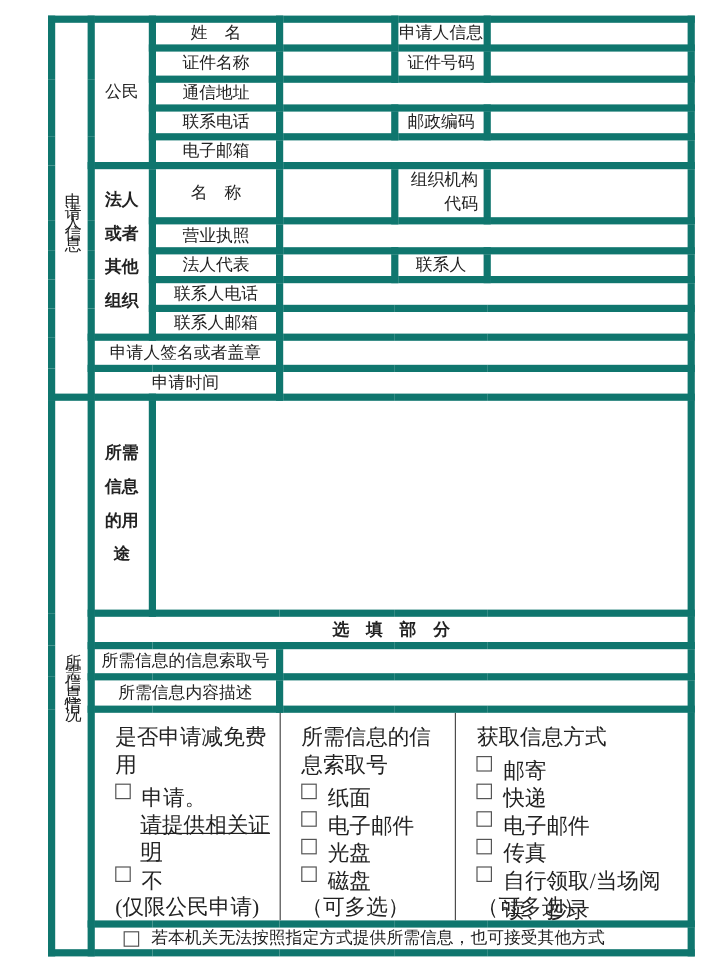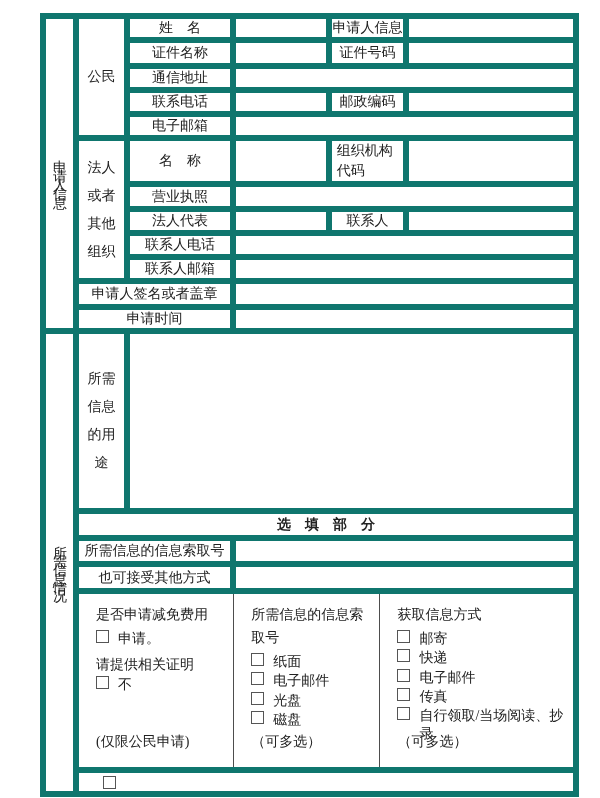--- a/index.html
+++ b/index.html
@@ -29,42 +29,42 @@
 
   td.vcell{padding:0;}
   .vtext{
     writing-mode:vertical-rl;
     text-orientation:upright;
     letter-spacing:9px;
     display:inline-block;
     line-height:1;
     font-size:14px;
   }
-  .wrap2{width:2.2em;margin:0 auto;line-height:28px;word-break:break-all;}
-  .wrap4{width:4.4em;margin:0 auto;line-height:20px;text-align:left;word-break:break-all;}
+  .wrap2{width:2.2em;margin:0 auto;line-height:28px;word-break:break-all;font-weight:bold;}
+  .wrap4{width:4.4em;margin:0 auto;line-height:20px;text-align:right;word-break:break-all;}
   td.label{background:#fff;}
   td.input{background:#fff;}
   td.optheader{
     font-weight:bold;font-size:15px;
   }
   
   td.cbxrow{padding:0;vertical-align:top;}
   .cbx-wrap{display:flex;width:100%;height:173px;}
   .cbx-cell{
     box-sizing:border-box;
     padding:9px 8px 14px 17px;
     display:flex;flex-direction:column;
-    text-align:left;font-size:14px;
+    text-align:left;font-size:18px;
   }
   .cbx-a{width:157px;border-right:1px solid #4d4d4d;}
   .cbx-b{width:148px;border-right:1px solid #4d4d4d;}
   .cbx-c{width:195px;}
   .cbx-title{line-height:23px;margin-bottom:4px;}
   .opt{display:flex;gap:9px;height:23px;}
-  .opt-sub{line-height:23px;}
+  .opt-sub{margin-left:21px;line-height:23px;text-decoration:underline;}
   .box{
     width:11px;height:11px;flex:0 0 11px;
     border:1px solid #555;background:#fff;display:inline-block;
   }
   .note{line-height:23px;margin-top:auto;}
   
   td.fallback{padding:0;}
   .fallback-inner{display:flex;align-items:center;gap:10px;padding-left:24px;text-align:left;font-size:14px;}
 </style>
 </head>
@@ -158,21 +158,21 @@
     <td colspan="4" class="input"></td>
   </tr>
   <tr class="h27">
     <td colspan="5" class="optheader">选　填　部　分</td>
   </tr>
   <tr class="h26">
     <td colspan="2" class="label">所需信息的信息索取号</td>
     <td colspan="3" class="input"></td>
   </tr>
   <tr class="h27">
-    <td colspan="2" class="label">也可接受其他方式</td>
+    <td colspan="2" class="label">所需信息内容描述</td>
     <td colspan="3" class="input"></td>
   </tr>
 
   <tr class="h173">
     <td colspan="5" class="cbxrow">
       <div class="cbx-wrap">
         <div class="cbx-cell cbx-a">
           <div class="cbx-title">是否申请减免费用</div>
           <div class="opt">
             <span class="box"></span>
@@ -232,18 +232,19 @@
           <div class="note">（可多选）</div>
         </div>
       </div>
     </td>
   </tr>
 
   <tr class="h24">
     <td colspan="5" class="fallback">
       <div class="fallback-inner">
         <span class="box"></span>
+        <span>若本机关无法按照指定方式提供所需信息，也可接受其他方式</span>
       </div>
     </td>
   </tr>
 </tbody>
     </table>
 </div>
 
 </body></html>

